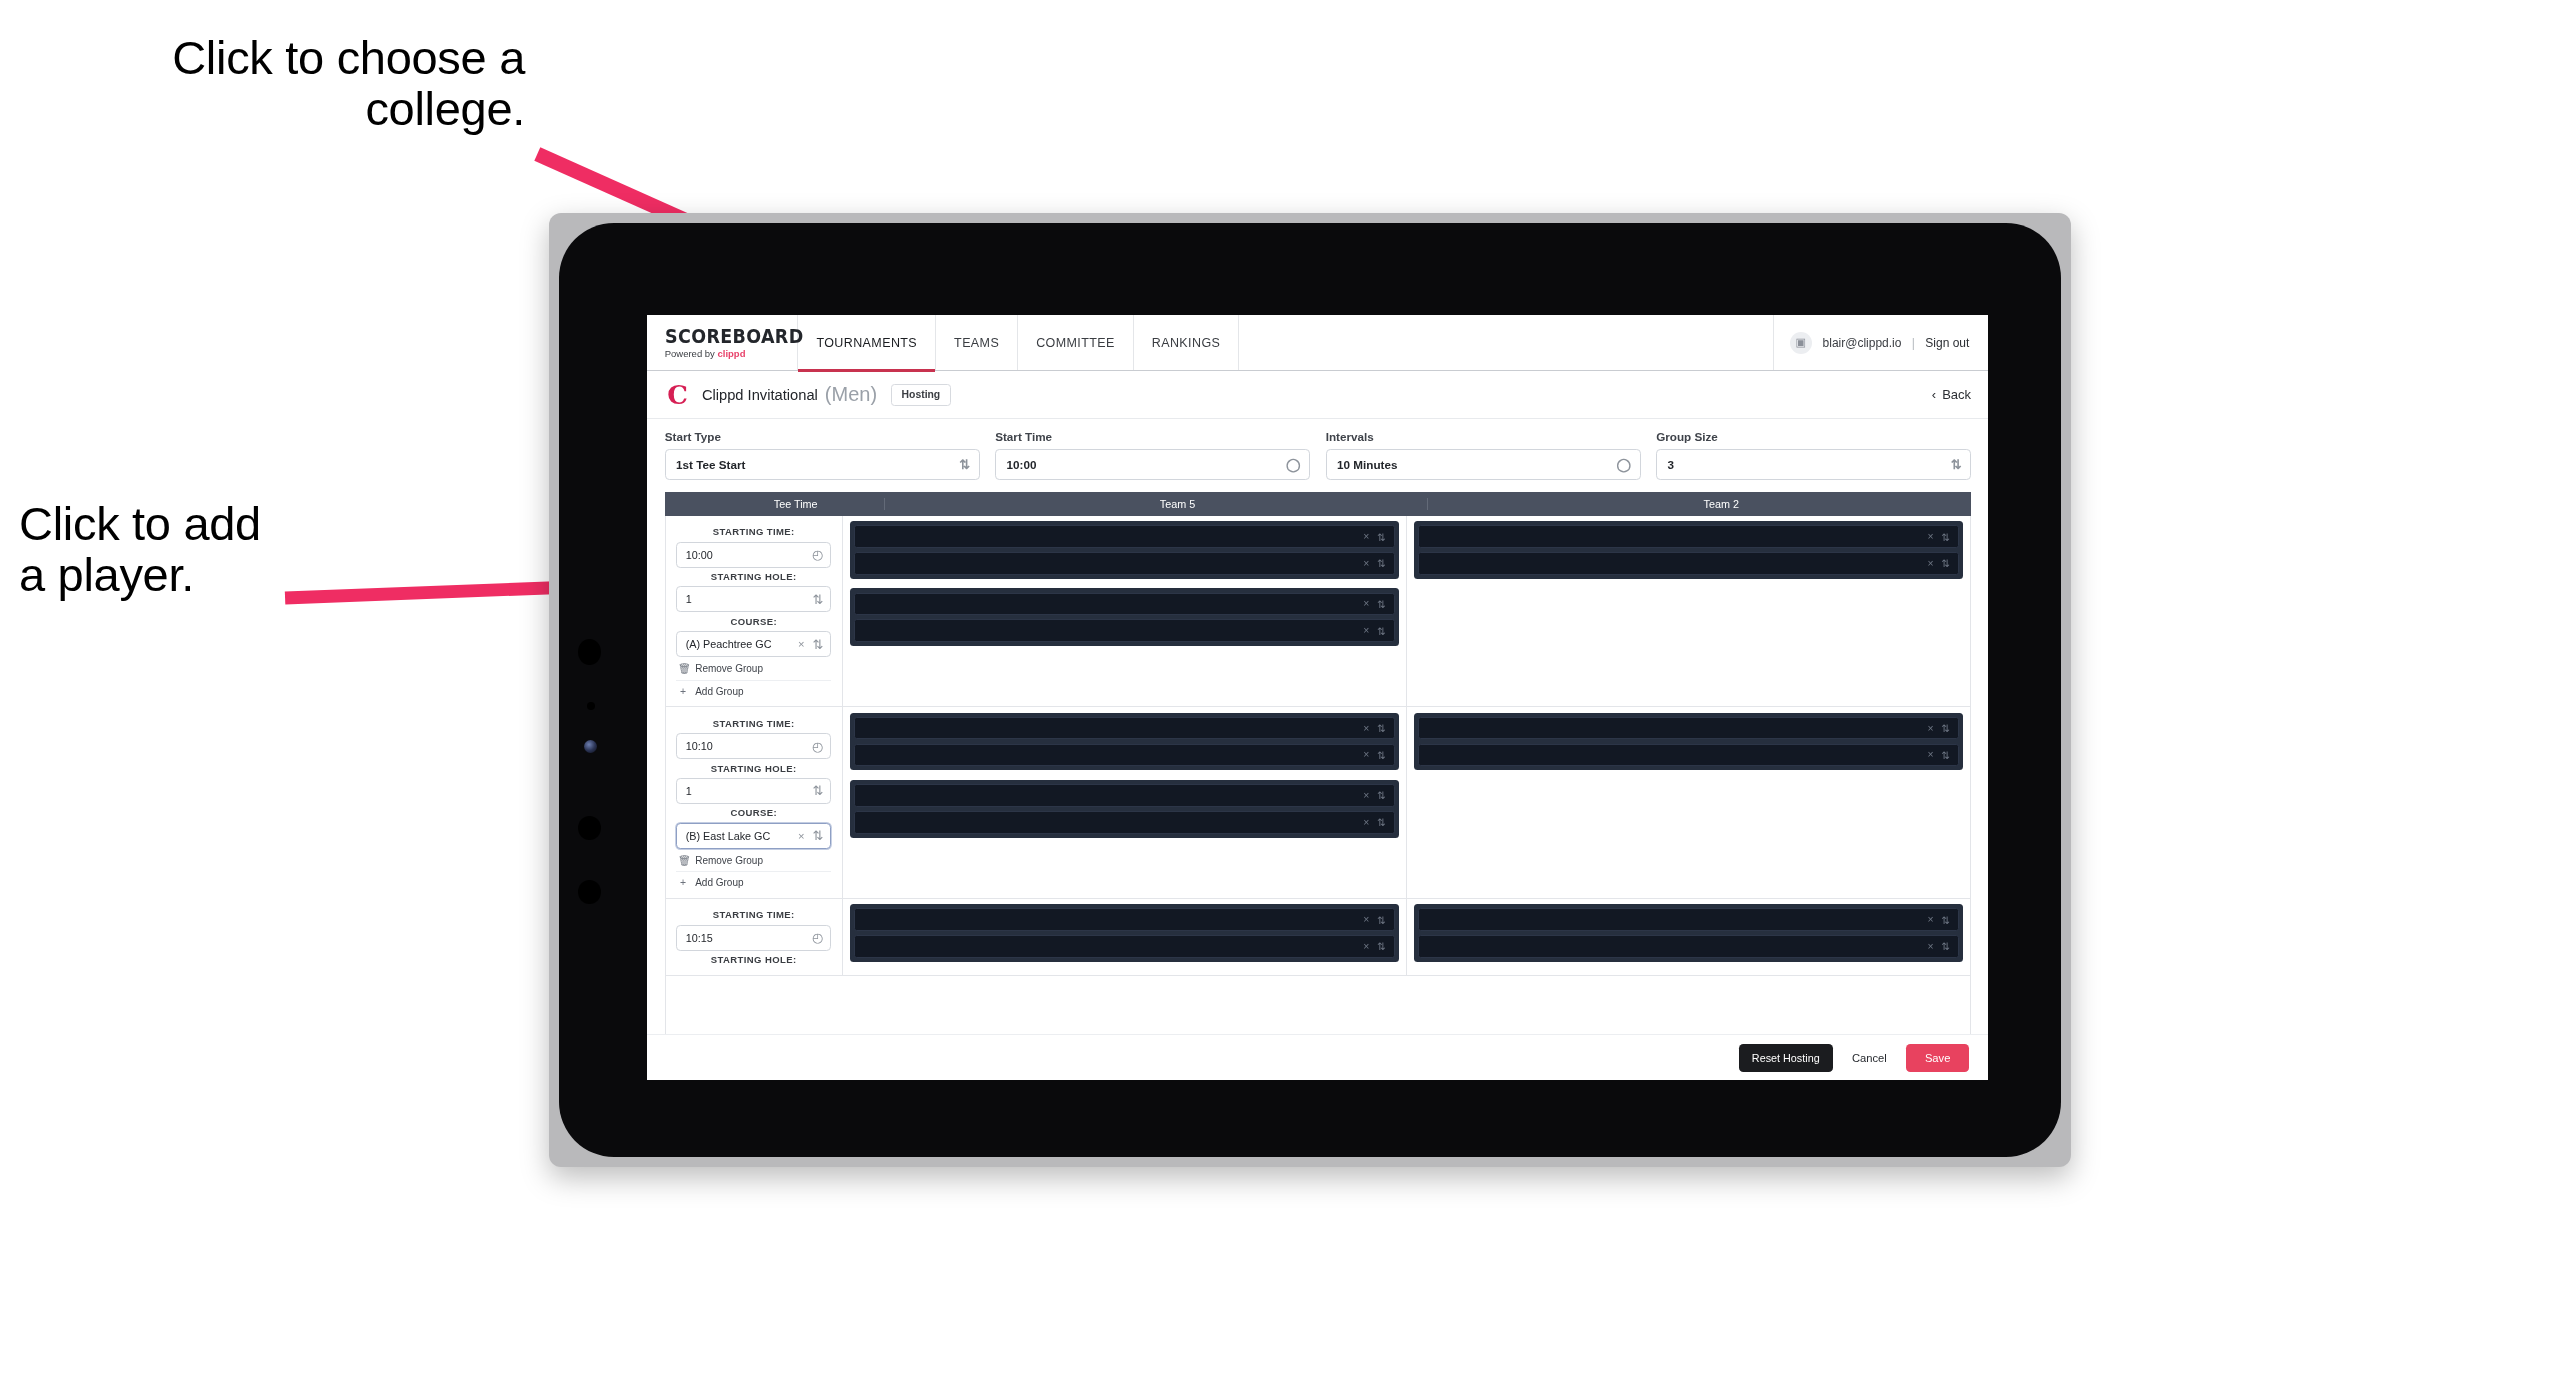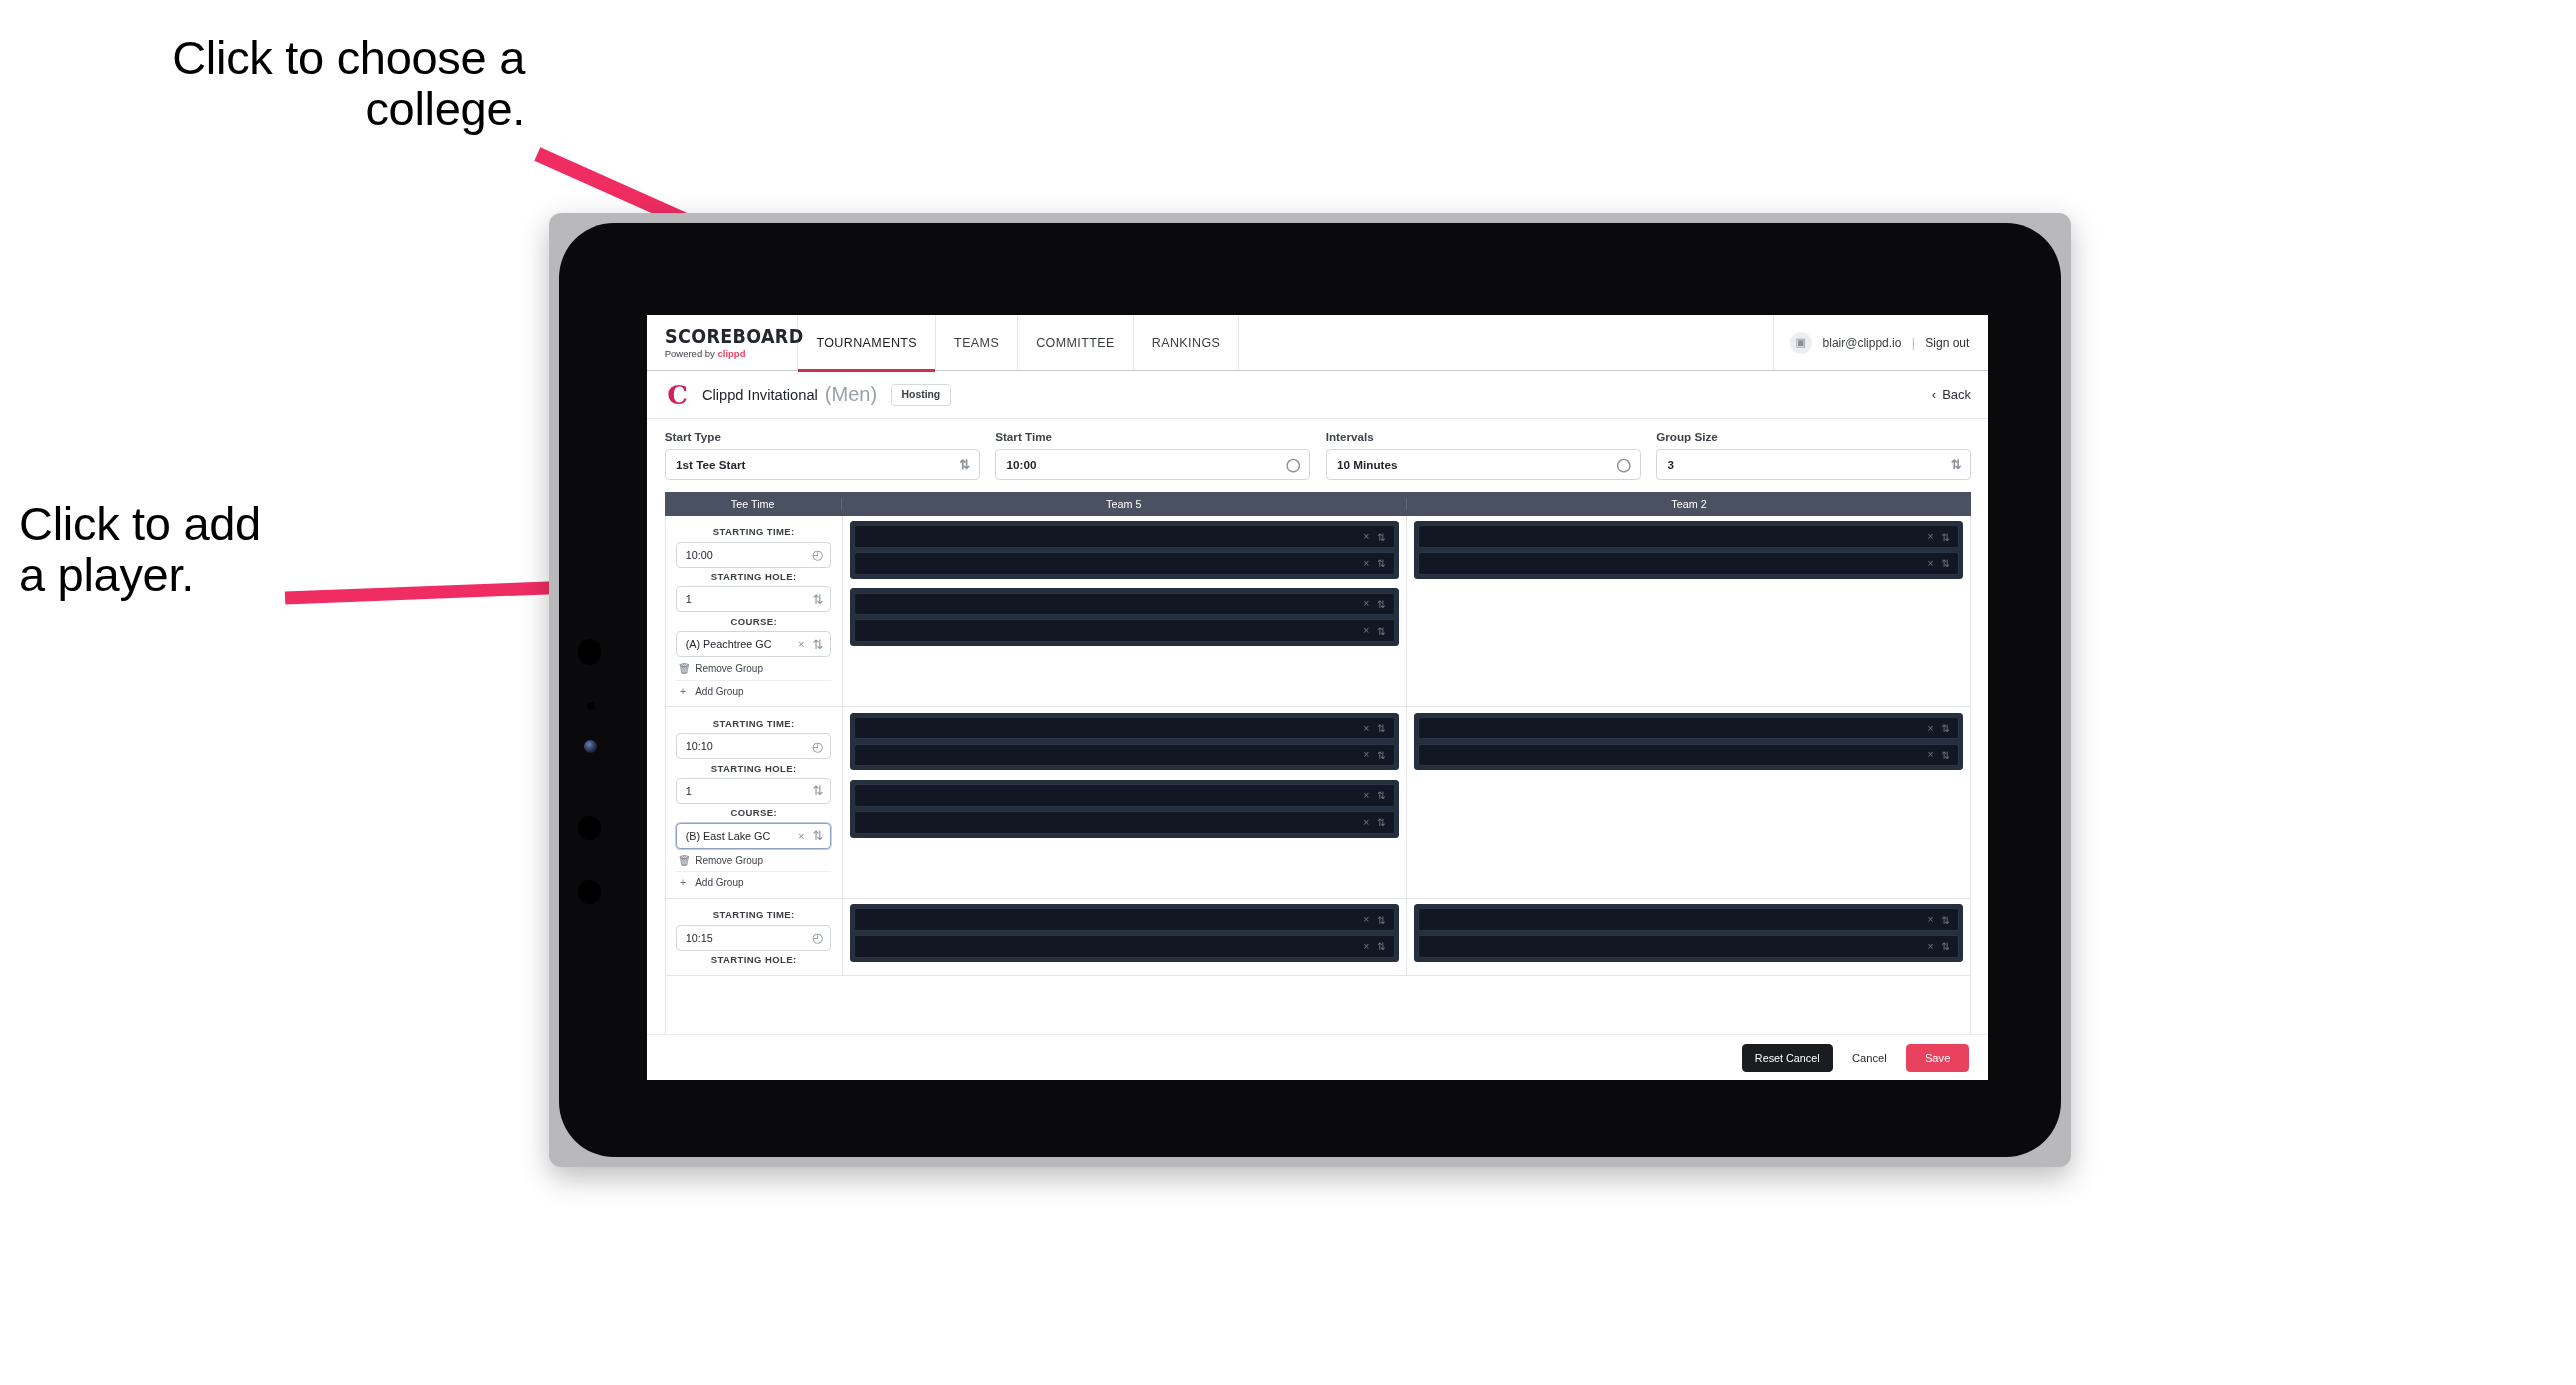--- a/index.html
+++ b/index.html
@@ -142,21 +142,21 @@
   .field-box .val { flex: 1; }
   .spin { color:#8d939b; font-size: 13px; line-height: 1; }
   .clock { color:#8d939b; font-size: 13px; line-height: 1; }
 
   
   #table-wrap { flex: 1; min-height: 0; display:flex; flex-direction:column; padding: 0 17.3px; }
   #thead {
     display:flex; background:#4a5160; color:#fff; height: 24px; align-items:center;
     flex: none;
   }
-  #thead .th { font-size: 10.8px; text-align:center; }
+  #thead .th { font-size: 10.8px; text-align:center;margin-left:43px; }
   #thead .th.tee { width: 177px; border-right:0.9px solid #636a78; }
   #thead .th.team { flex: 1; }
   #thead .th.t1 { border-right: 0.9px solid #636a78; }
 
   #tbody {
     flex: 1; min-height: 0; overflow: hidden;
     border-left: 0.9px solid #e3e5e9; border-right: 0.9px solid #e3e5e9;
     background:#fff;
   }
   .trow { display:flex; border-bottom: 0.9px solid #e3e5e9; }
@@ -496,21 +496,21 @@
                       <span class="px">×</span>
                       <span class="pspin">⇅</span>
                     </div>
                   </div>
                 </div>
               </div>
             </div>
         </div>
 
         <div id="footer">
-          <button id="btn-reset">Reset Cancel</button>
+          <button id="btn-reset">Reset Hosting</button>
           <button id="btn-cancel">Cancel</button>
           <button id="btn-save">Save</button>
         </div>
 
       </div>
     </div>
   </div>
 </div>
 
 

